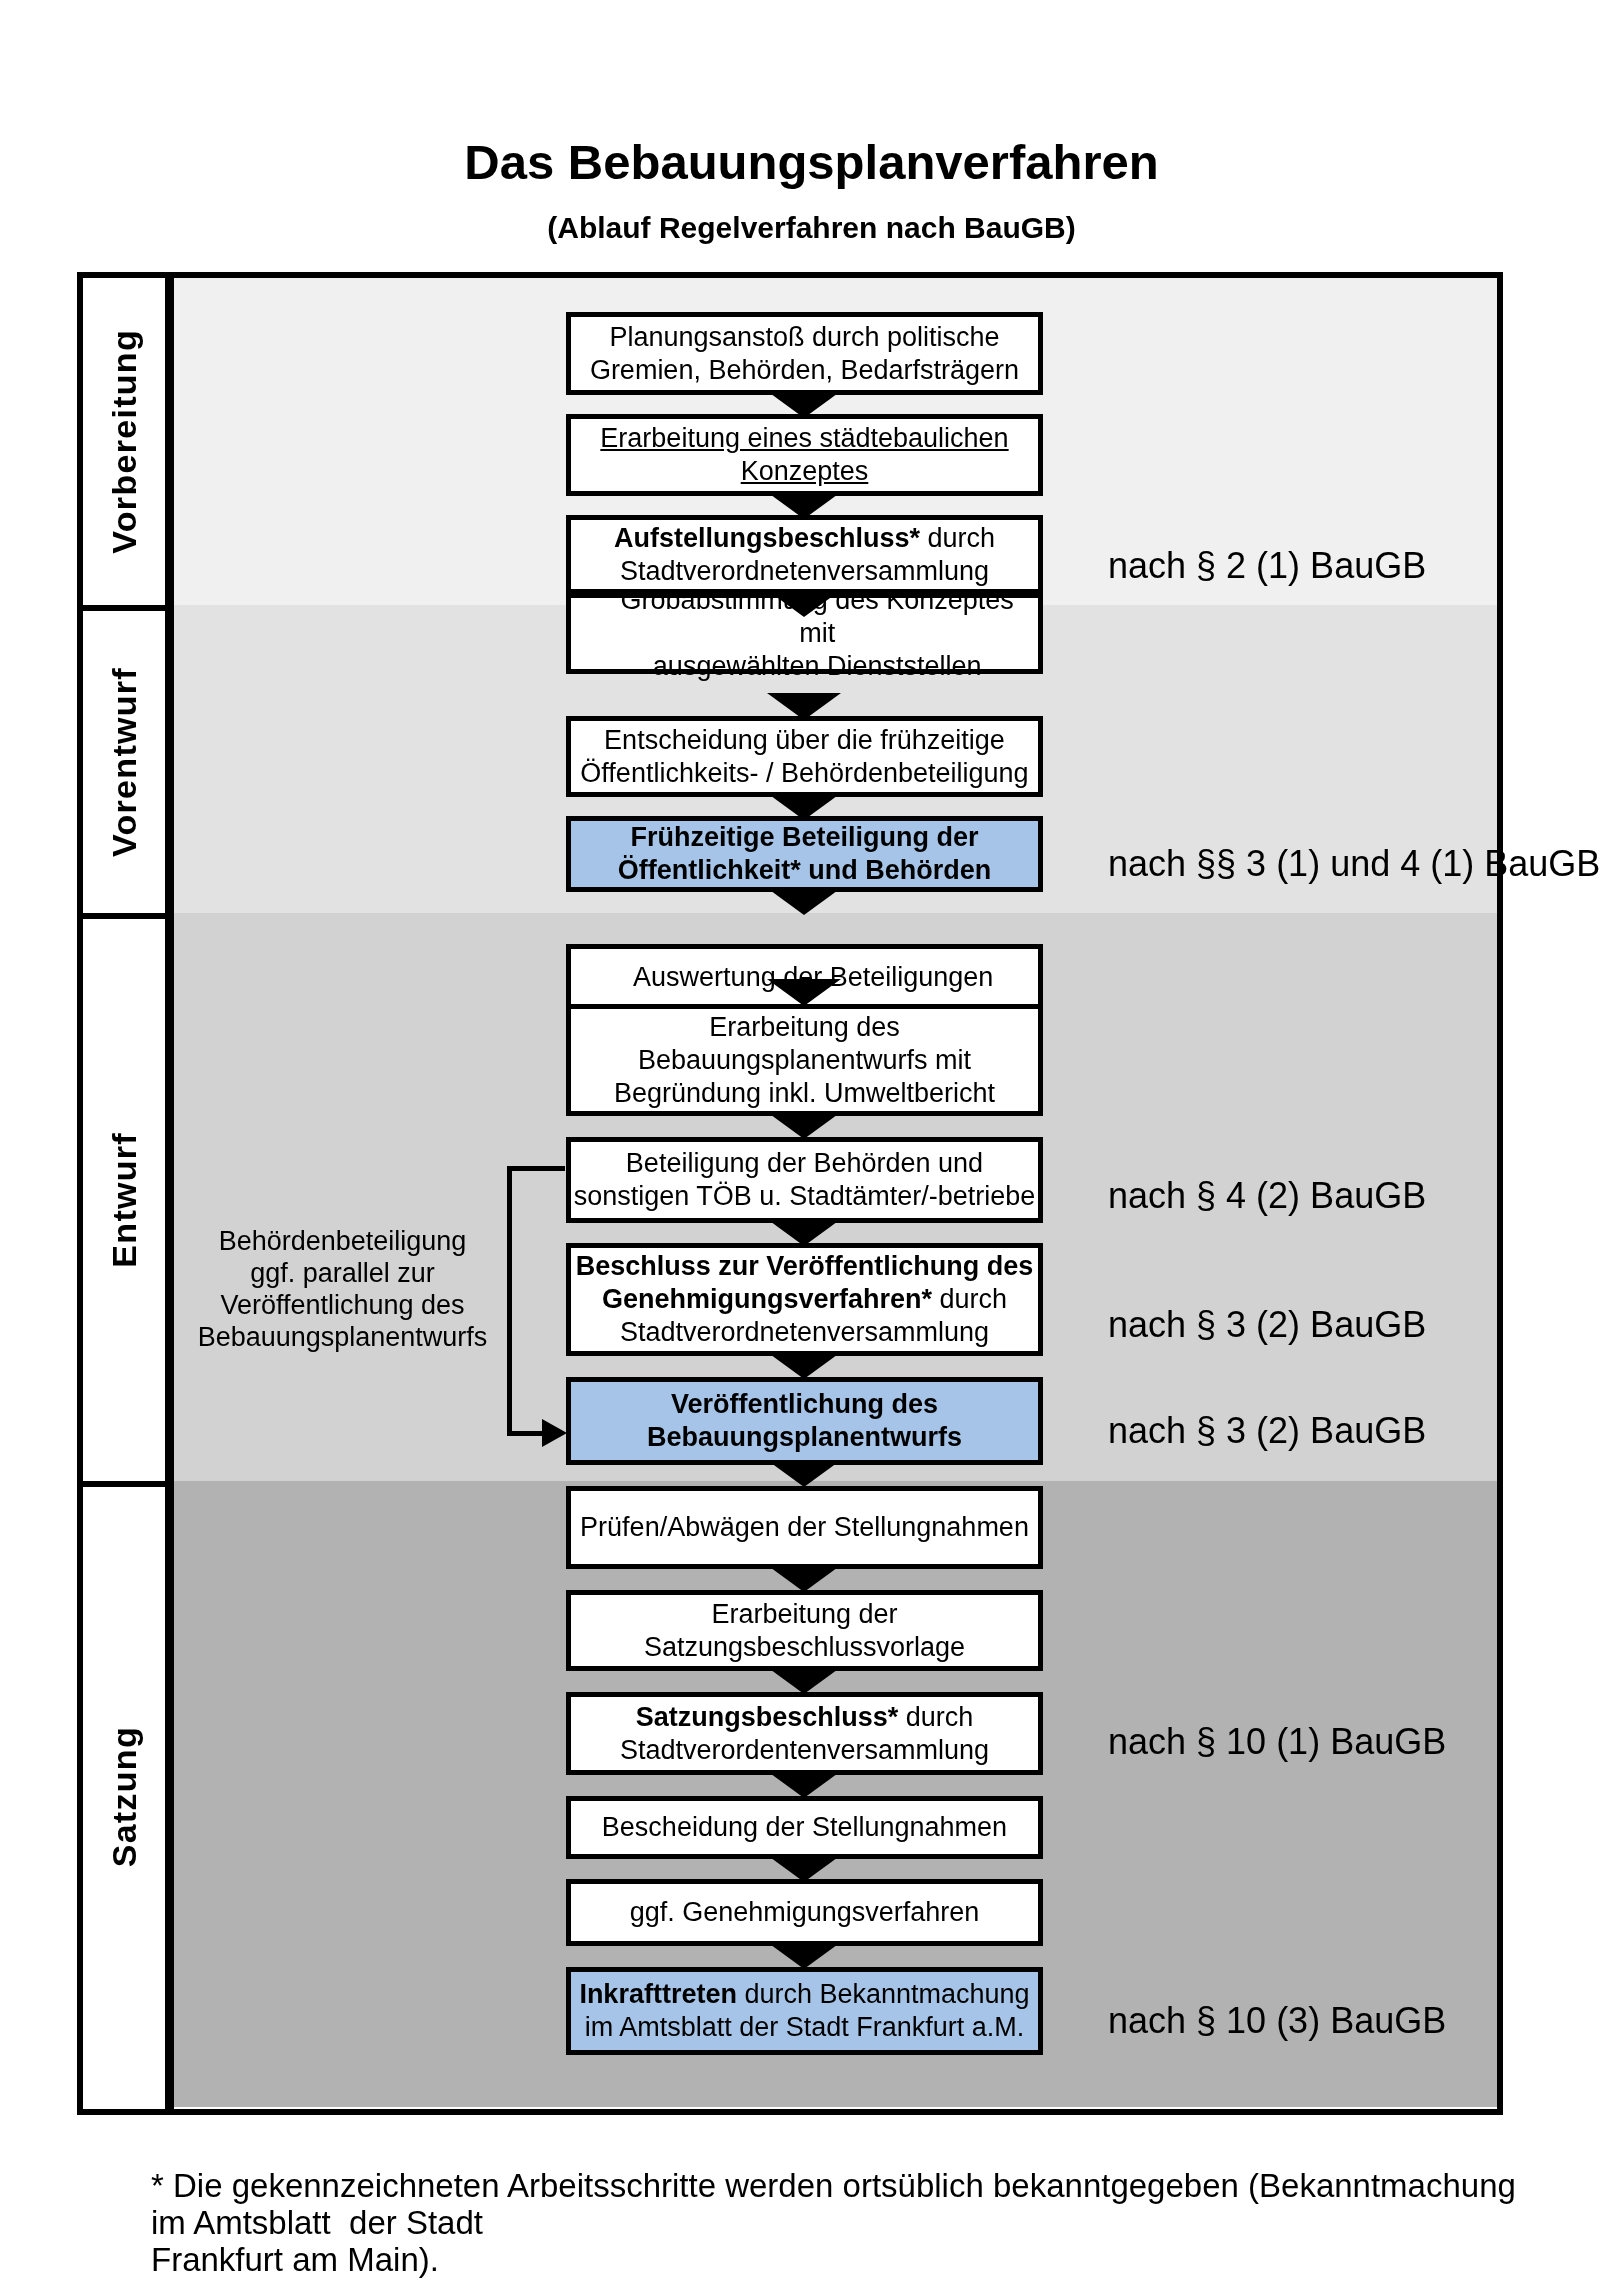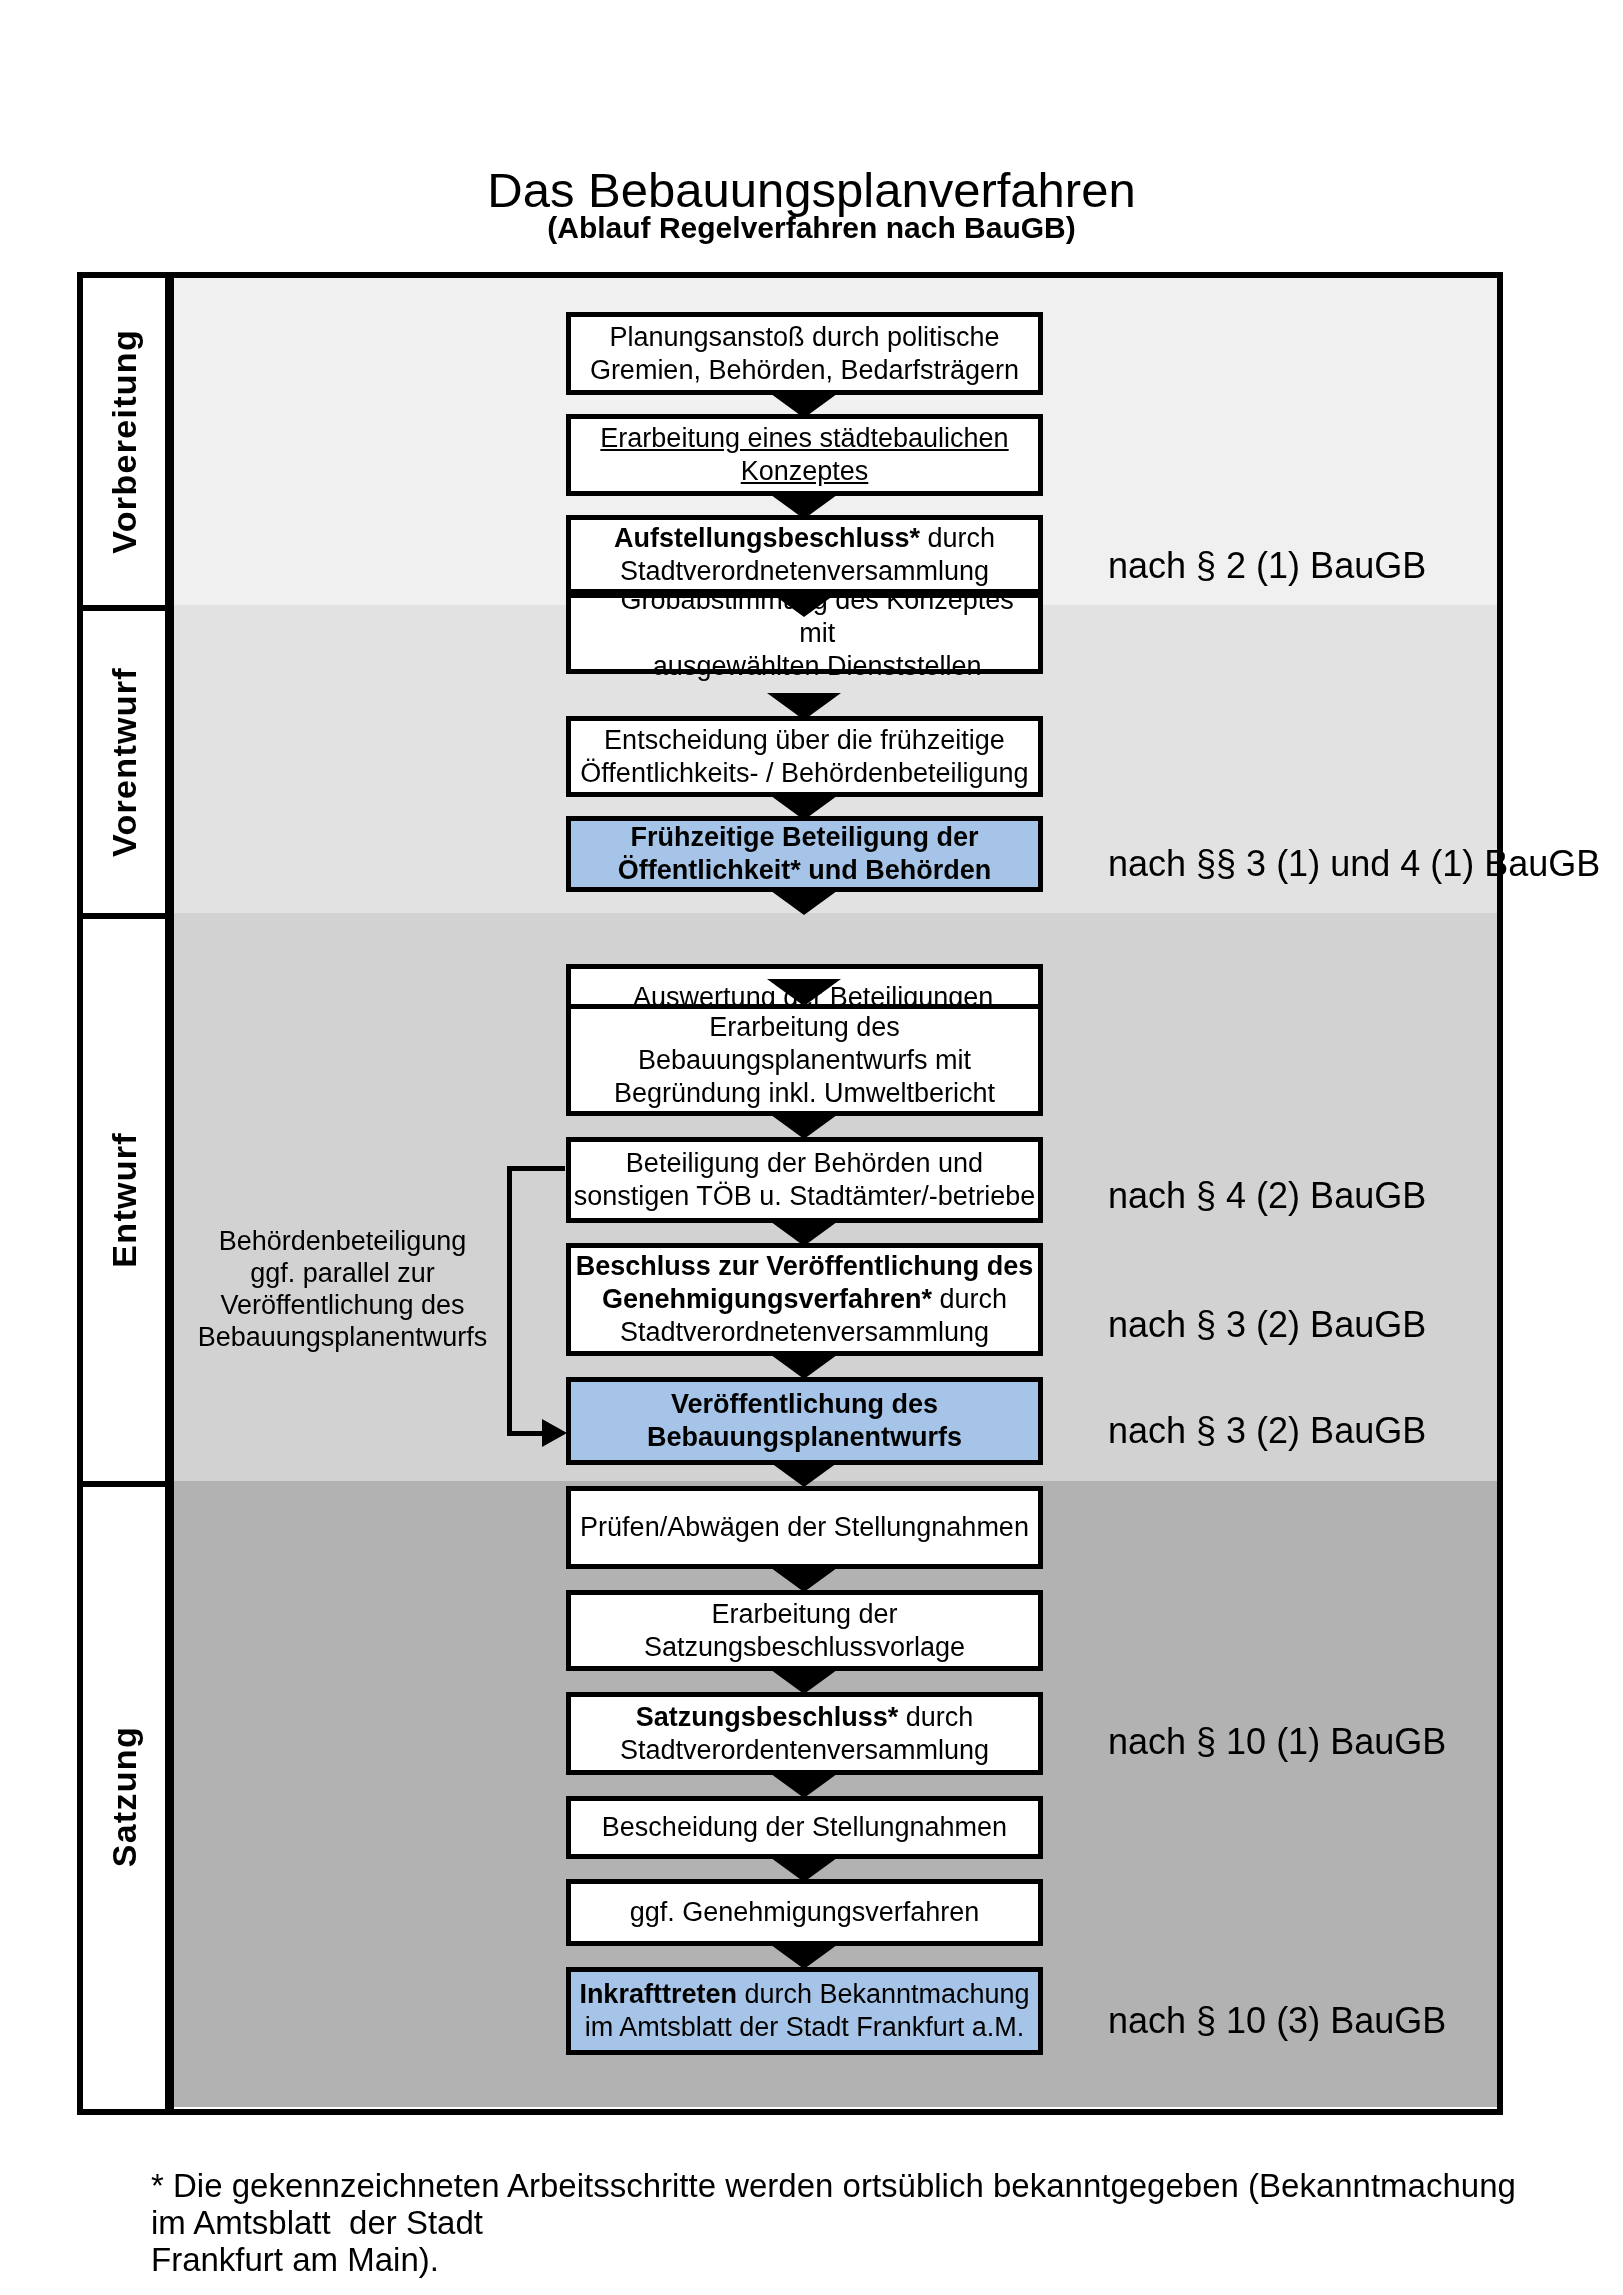--- a/index.html
+++ b/index.html
@@ -1,19 +1,19 @@
 <!DOCTYPE html>
 <html style="font-size:10.5px"><head>
 <meta charset="utf-8">
 <style>
   html,body{margin:0;padding:0;background:#ffffff;}
   .page{position:relative;width:1623px;height:2295px;background:#ffffff;
         font-family:"Liberation Sans","DejaVu Sans",sans-serif;color:#000;overflow:hidden;}
   .title{position:absolute;top:134px;left:0;width:1623px;text-align:center;
-         font-size:49px;font-weight:normal;margin-top:28px;}
+         font-size:49px;font-weight:bold;}
   .subtitle{position:absolute;top:211px;left:0;width:1623px;text-align:center;
             font-size:30px;font-weight:bold;}
   .frame{position:absolute;left:77px;top:272px;width:1426px;height:1843px;
          border:6.5px solid #000;box-sizing:border-box;display:flex;flex-direction:row;}
   .label-col{width:82px;display:flex;flex-direction:column;background:#fff;}
   .phase-cell{box-sizing:border-box;display:flex;align-items:center;justify-content:center;}
   .phase-cell + .phase-cell{border-top:6.5px solid #000;}
   .phase-label{writing-mode:vertical-rl;transform:rotate(180deg);
                font-size:34px;font-weight:bold;white-space:nowrap;letter-spacing:1.3px;}
   .divider{width:9.2px;background:#000;}
@@ -88,21 +88,21 @@
         <div><span>ausgewählten Dienststellen</span></div>
       </div>
       <div class="pbox" style="top: 716px; height: 81px;">
         <div><span>Entscheidung über die frühzeitige</span></div>
         <div><span>Öffentlichkeits- / Behördenbeteiligung</span></div>
       </div>
       <div class="pbox blue" style="top: 816px; height: 76px;">
         <div><span class="b">Frühzeitige Beteiligung der</span></div>
         <div><span class="b">Öffentlichkeit* und Behörden</span></div>
       </div>
-      <div class="pbox" style="top: 964px; height: 67px; padding-left: 20px;">
+      <div class="pbox" style="top: 944px; height: 67px; padding-left: 20px;">
         <div><span>Auswertung der Beteiligungen</span></div>
       </div>
       <div class="pbox" style="top: 1004px; height: 112px;">
         <div><span>Erarbeitung des</span></div>
         <div><span>Bebauungsplanentwurfs mit</span></div>
         <div><span>Begründung inkl. Umweltbericht</span></div>
       </div>
       <div class="pbox" style="top: 1137px; height: 86px;">
         <div><span>Beteiligung der Behörden und</span></div>
         <div><span>sonstigen TÖB u. Stadtämter/-betriebe</span></div>

